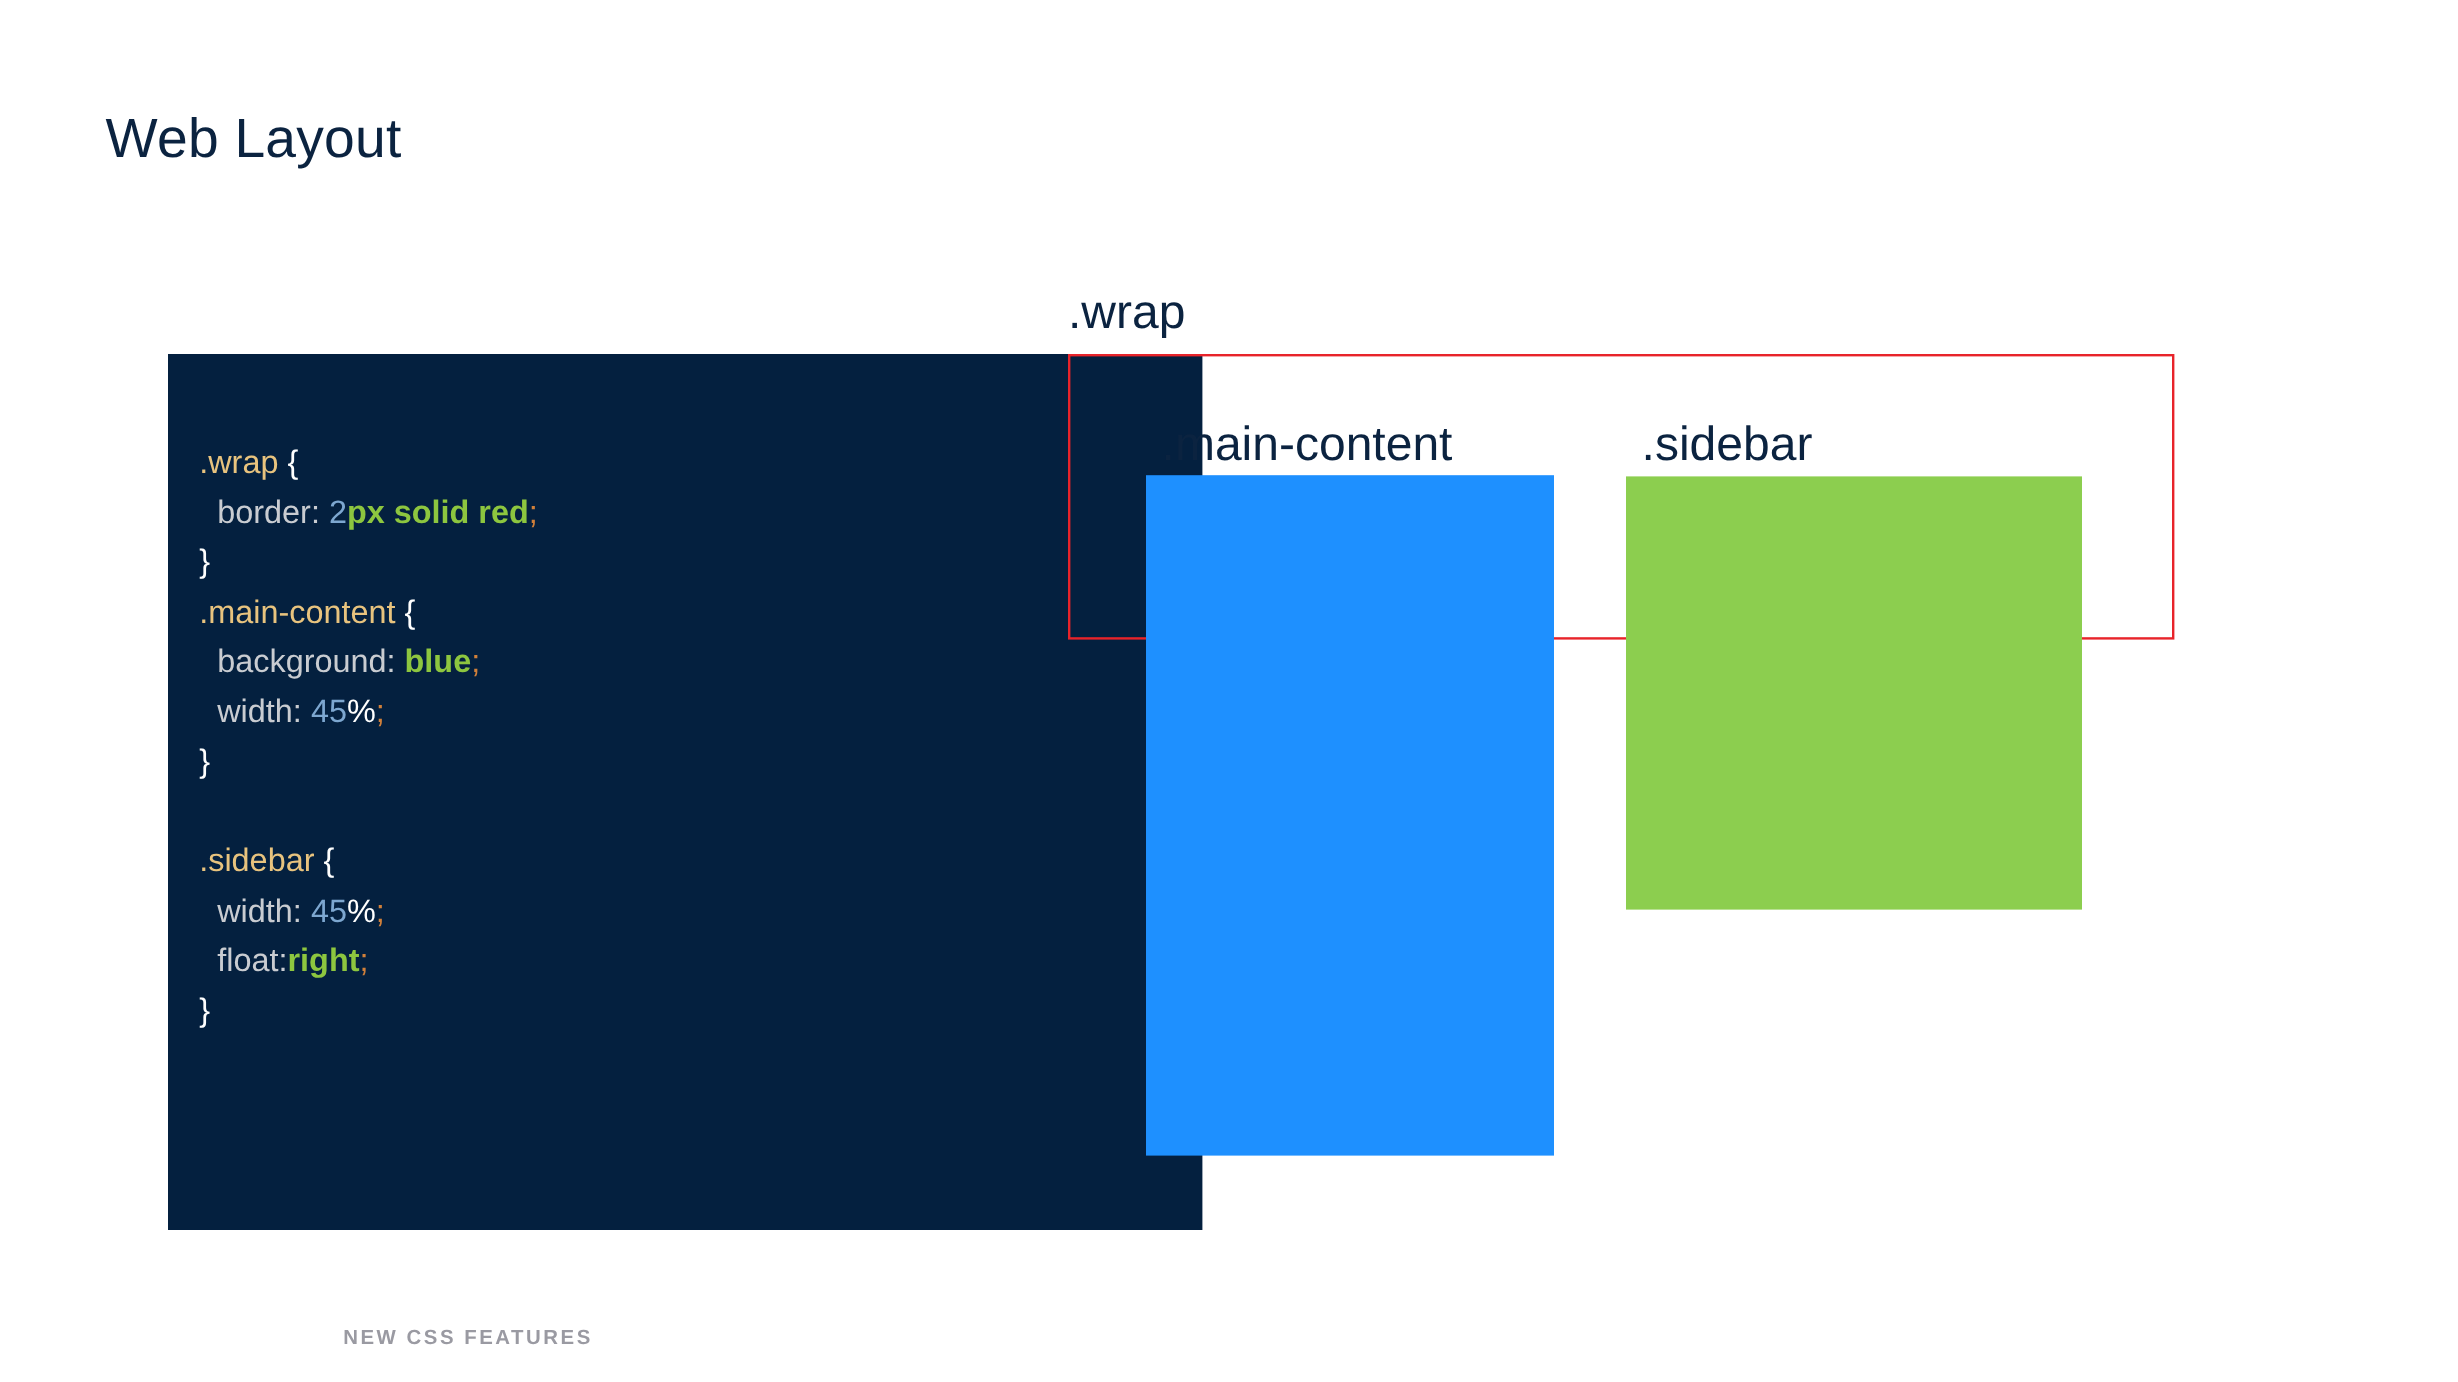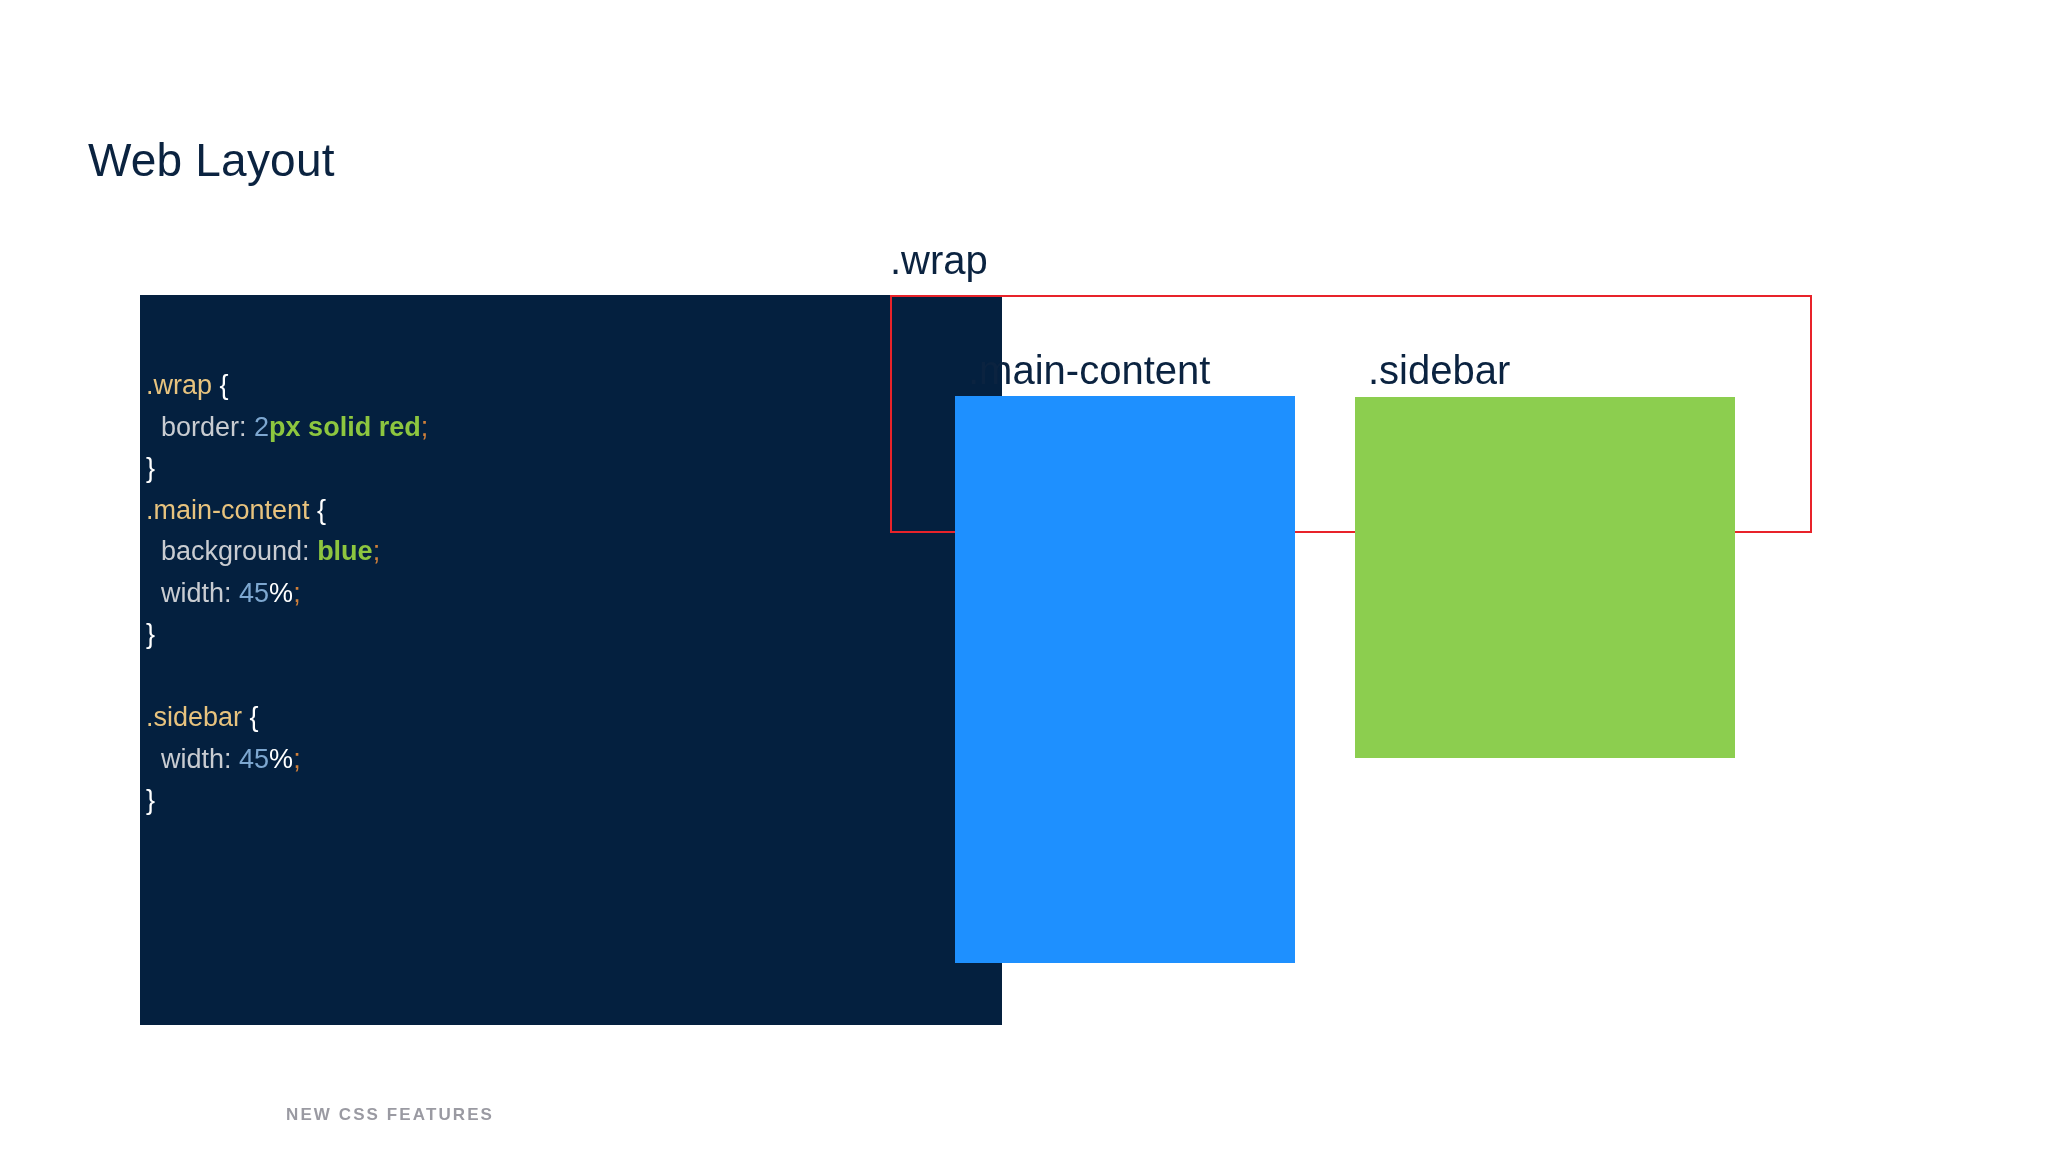--- a/index.html
+++ b/index.html
@@ -19,33 +19,32 @@
   .slide-title {
     position: absolute;
     left: 88px;
     top: 90px;
     font-size: 46px;
     line-height: 1.1;
     color: #0b2340;
     font-weight: 400;
     letter-spacing: 0.2px;
     white-space: nowrap;
-    margin-top: 45px;
   }
 
   
   .code-panel {
     position: absolute;
     left: 140px;
     top: 295px;
     width: 862px;
     height: 730px;
     background: #04203f;
     box-sizing: border-box;
-    padding: 70px 0 0 6px;
+    padding: 70px 0 0 26px;
   }
   .code-line {
     font-family: "Liberation Sans", sans-serif;
     font-size: 27px;
     line-height: 41.5px;
     white-space: pre;
     color: #c9ccd1;
   }
   .code-line.blank {
     height: 41.5px;
@@ -126,20 +125,21 @@
       <div class="code-line"><span class="tok-sel">.wrap</span><span class="tok-brace"> {</span></div>
       <div class="code-line"><span>  </span><span class="tok-prop">border: </span><span class="tok-num">2</span><span class="tok-val">px solid red</span><span class="tok-semi">;</span></div>
       <div class="code-line"><span class="tok-brace">}</span></div>
       <div class="code-line"><span class="tok-sel">.main-content</span><span class="tok-brace"> {</span></div>
       <div class="code-line"><span>  </span><span class="tok-prop">background: </span><span class="tok-val">blue</span><span class="tok-semi">;</span></div>
       <div class="code-line"><span>  </span><span class="tok-prop">width: </span><span class="tok-num">45</span><span class="tok-unit">%</span><span class="tok-semi">;</span></div>
       <div class="code-line"><span class="tok-brace">}</span></div>
       <div class="code-line blank"></div>
       <div class="code-line"><span class="tok-sel">.sidebar</span><span class="tok-brace"> {</span></div>
       <div class="code-line"><span>  </span><span class="tok-prop">width: </span><span class="tok-num">45</span><span class="tok-unit">%</span><span class="tok-semi">;</span></div>
+      <div class="code-line"><span>  </span><span class="tok-prop">float:</span><span class="tok-val">right</span><span class="tok-semi">;</span></div>
       <div class="code-line"><span class="tok-brace">}</span></div>
     </div>
 </div>
 
 <div class="diagram">
 
   <div class="label label-wrap">.wrap</div>
 
   <div class="wrap-box"></div>
 

